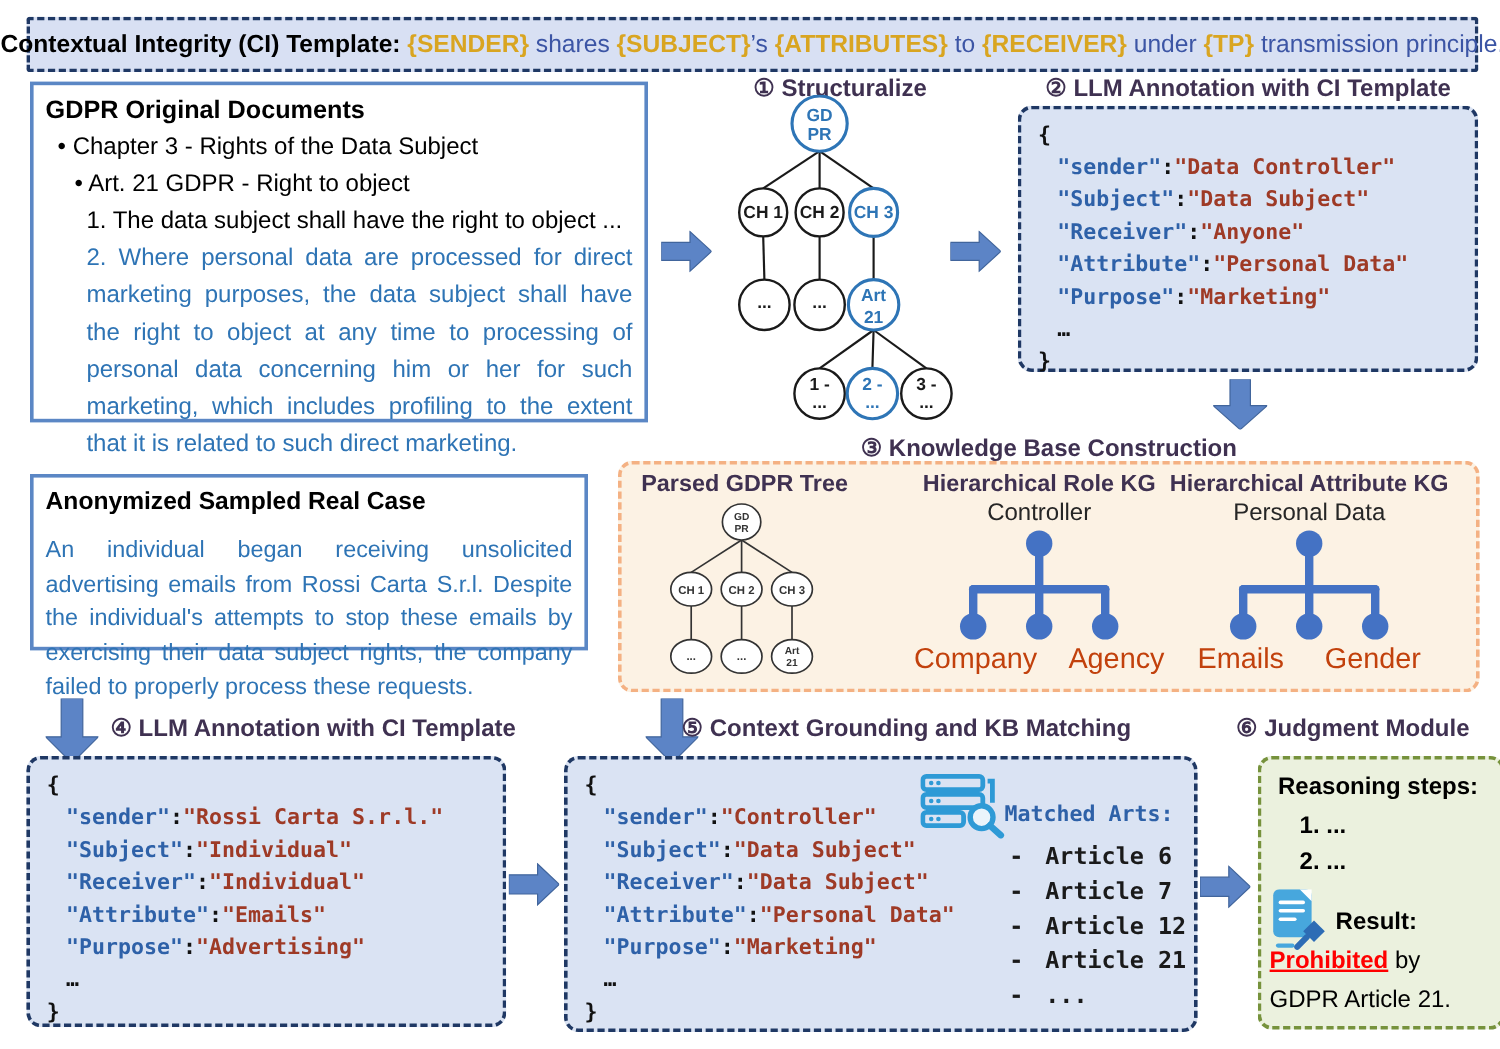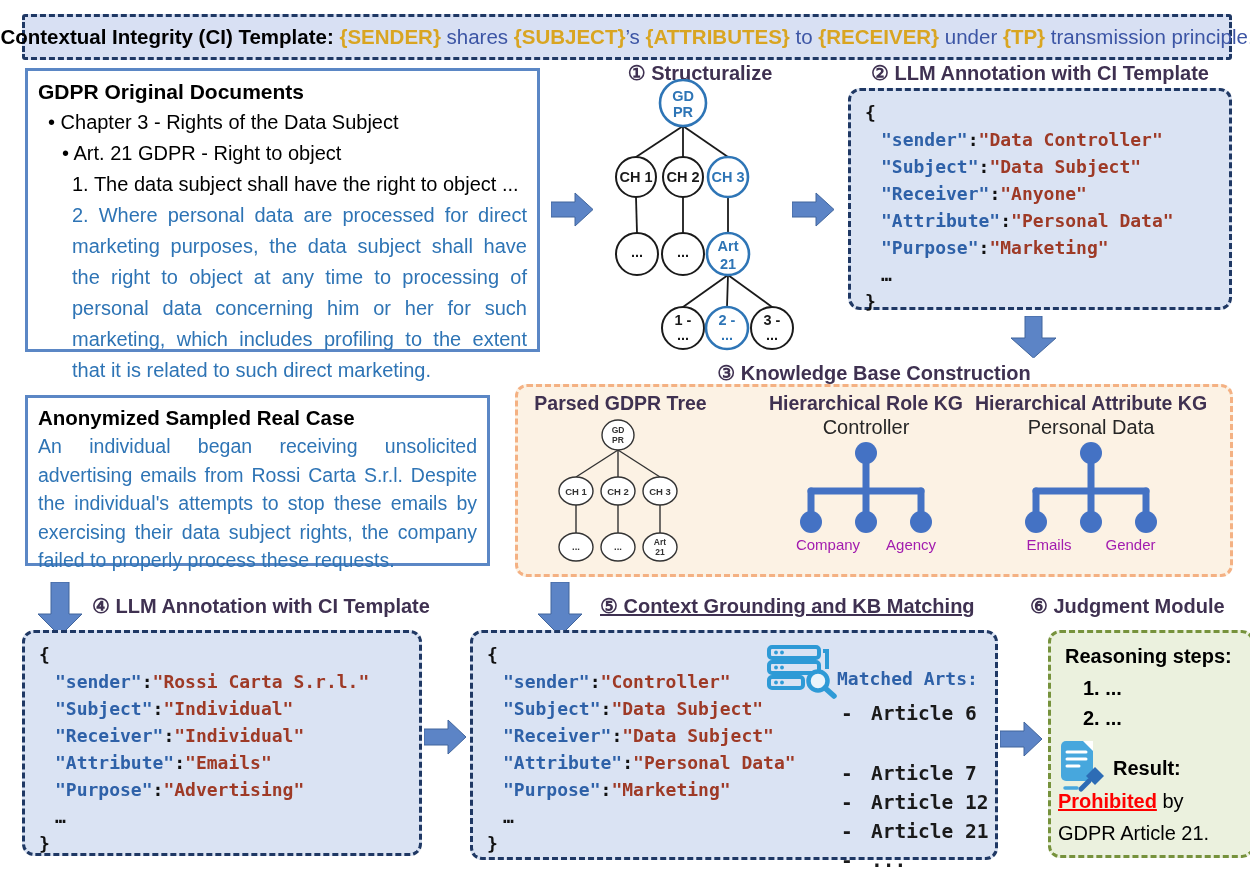--- a/index.html
+++ b/index.html
@@ -14,41 +14,41 @@
   .banner .lbl{font-weight:bold;color:#000;}
   .banner .tok{font-weight:bold;color:#d9a521;}
   .banner .pln{color:#3c55a5;}
 
   
   .bluebox{position:absolute;border:3px solid #5b87c5;background:#fff;padding:6px 10px;box-sizing:border-box;}
   .bluebox .btitle{font-weight:bold;font-size:21px;line-height:30px;color:#000;}
   .gdpr-line{font-size:20px;line-height:31px;color:#000;}
   .ml1{margin-left:10px;} .ml2{margin-left:24px;} .ml3{margin-left:34px;}
   .clause-blue{font-size:20px;line-height:31px;color:#2e74b5;text-align:justify;margin-left:34px;}
-  .case-body{font-size:19.5px;line-height:28.5px;color:#2e74b5;text-align:justify;}
+  .case-body{font-size:19.5px;line-height:28.5px;color:#2e74b5;text-align:justify;margin-top:12px;}
 
   
   .step-title{position:absolute;font-size:20px;font-weight:bold;color:#3f3151;white-space:nowrap;}
   .center{text-align:center;}
 
   
   .jsonbox{position:absolute;background:#dae3f3;border:3px dashed #1f3864;border-radius:12px;
            box-sizing:border-box;padding:8px 10px 0 14px;
            font-family:"DejaVu Sans Mono",monospace;font-weight:600;}
   .jline{height:27px;line-height:27px;font-size:18px;color:#111;white-space:nowrap;}
   .jline.kv,.jline.more{padding-left:16px;}
   .jkey{color:#2e61a8;} .jcolon{color:#111;} .jval{color:#9e3a26;}
 
   
   .kbpanel{position:absolute;left:515px;top:384px;width:718px;height:193px;
            background:#fcf2e4;border:3px dashed #f4b183;border-radius:12px;box-sizing:border-box;}
   .kgcol{position:absolute;text-align:center;}
   .kghead{font-size:19.5px;font-weight:bold;color:#3f3151;white-space:nowrap;}
   .kglabel{font-size:20px;color:#262626;margin-top:1px;}
-  .kgchildren{display:flex;justify-content:center;gap:26px;font-size:15px;color:#a21caf;margin-top:1px;}
+  .kgchildren{display:flex;justify-content:center;gap:26px;font-size:24px;color:#c2410c;margin-top:1px;}
 
   
   .judgebox{position:absolute;left:1048px;top:630px;width:206px;height:228px;
             background:#ebf1de;border:3px dashed #76923c;border-radius:12px;box-sizing:border-box;}
   .jd{position:absolute;font-size:20px;color:#000;white-space:nowrap;}
   .jd.b{font-weight:bold;}
   .verdict{color:#ff0000;font-weight:bold;text-decoration:underline;text-decoration-thickness:2px;}
 
   .abs{position:absolute;}
   svg{display:block;}
@@ -235,38 +235,38 @@
           <circle cx="80" cy="81" r="11"></circle>
           <circle cx="135" cy="81" r="11"></circle>
       </g>
     </svg>
     <div class="kgchildren" style="gap:34px;">
       <span>Emails</span>
       <span>Gender</span>
     </div>
   </div>
 
-  <div class="bluebox" style="left:25px;top:395px;width:465px;height:171px;">
+  <div class="bluebox" style="left:25px;top:395px;width:465px;height:147px;">
     <div class="btitle" style="font-size:20.5px;line-height:28px;">Anonymized Sampled Real Case</div>
     <div class="case-body">An individual began receiving unsolicited advertising emails from Rossi Carta S.r.l. Despite the individual's attempts to stop these emails by exercising their data subject rights, the company failed to properly process these requests.</div>
   </div>
 
   <div class="step-title" style="left:92px;top:594px;">④ LLM Annotation with CI Template</div>
   <div class="jsonbox" style="left:22px;top:630px;width:400px;height:226px;">
     <div class="jline">{</div>
     <div class="jline kv"><span class="jkey">"sender"</span><span class="jcolon">:</span><span class="jval">"Rossi Carta S.r.l."</span></div>
     <div class="jline kv"><span class="jkey">"Subject"</span><span class="jcolon">:</span><span class="jval">"Individual"</span></div>
     <div class="jline kv"><span class="jkey">"Receiver"</span><span class="jcolon">:</span><span class="jval">"Individual"</span></div>
     <div class="jline kv"><span class="jkey">"Attribute"</span><span class="jcolon">:</span><span class="jval">"Emails"</span></div>
     <div class="jline kv"><span class="jkey">"Purpose"</span><span class="jcolon">:</span><span class="jval">"Advertising"</span></div>
     <div class="jline more">…</div>
     <div class="jline">}</div>
   </div>
 
-  <div class="step-title" style="left:600px;top:594px;text-decoration:underline;">⑤ Context Grounding and KB Matching</div>
+  <div class="step-title" style="left:568px;top:594px;">⑤ Context Grounding and KB Matching</div>
   <div class="jsonbox" style="left:470px;top:630px;width:528px;height:230px;padding:0;">
     <div class="abs" style="left:14px;top:8px;">
       <div class="jline">{</div>
       <div class="jline kv"><span class="jkey">"sender"</span><span class="jcolon">:</span><span class="jval">"Controller"</span></div>
       <div class="jline kv"><span class="jkey">"Subject"</span><span class="jcolon">:</span><span class="jval">"Data Subject"</span></div>
       <div class="jline kv"><span class="jkey">"Receiver"</span><span class="jcolon">:</span><span class="jval">"Data Subject"</span></div>
       <div class="jline kv"><span class="jkey">"Attribute"</span><span class="jcolon">:</span><span class="jval">"Personal Data"</span></div>
       <div class="jline kv"><span class="jkey">"Purpose"</span><span class="jcolon">:</span><span class="jval">"Marketing"</span></div>
       <div class="jline more">…</div>
       <div class="jline">}</div>
@@ -285,21 +285,21 @@
           <circle cx="15" cy="22.5" r="1.9"></circle>
         <circle cx="9" cy="37.5" r="1.9"></circle>
           <circle cx="15" cy="37.5" r="1.9"></circle>
       </g>
       <circle cx="51" cy="36" r="9.5" fill="#eaf4fb" stroke="#2e9ad6" stroke-width="4.5"></circle>
       <line x1="58" y1="43" x2="67" y2="51" stroke="#2e9ad6" stroke-width="5.5" stroke-linecap="round"></line>
     </svg>
     <div class="abs" style="left:364px;top:35px;font-family:'DejaVu Sans Mono',monospace;font-weight:bold;font-size:18px;color:#2e61a8;white-space:nowrap;">Matched Arts:</div>
     <div class="abs" style="left:368px;top:66px;font-size:19.5px;color:#1a1a1a;">
       <div style="height:29px;line-height:29px;"><span style="display:inline-block;width:30px;">-</span><span>Article 6</span></div>
-      <div style="height:29px;line-height:29px;margin-top:31px;"><span style="display:inline-block;width:30px;">-</span><span>Article 7</span></div>
+      <div style="height:29px;line-height:29px;"><span style="display:inline-block;width:30px;">-</span><span>Article 7</span></div>
       <div style="height:29px;line-height:29px;"><span style="display:inline-block;width:30px;">-</span><span>Article 12</span></div>
       <div style="height:29px;line-height:29px;"><span style="display:inline-block;width:30px;">-</span><span>Article 21</span></div>
       <div style="height:29px;line-height:29px;"><span style="display:inline-block;width:30px;">-</span><span>...</span></div>
     </div>
   </div>
 
   <div class="step-title" style="left:1030px;top:594px;">⑥ Judgment Module</div>
   <div class="judgebox">
     <div class="jd b" style="left:14px;top:12px;">Reasoning steps:</div>
     <div class="jd b" style="left:32px;top:44px;">1. ...</div>

